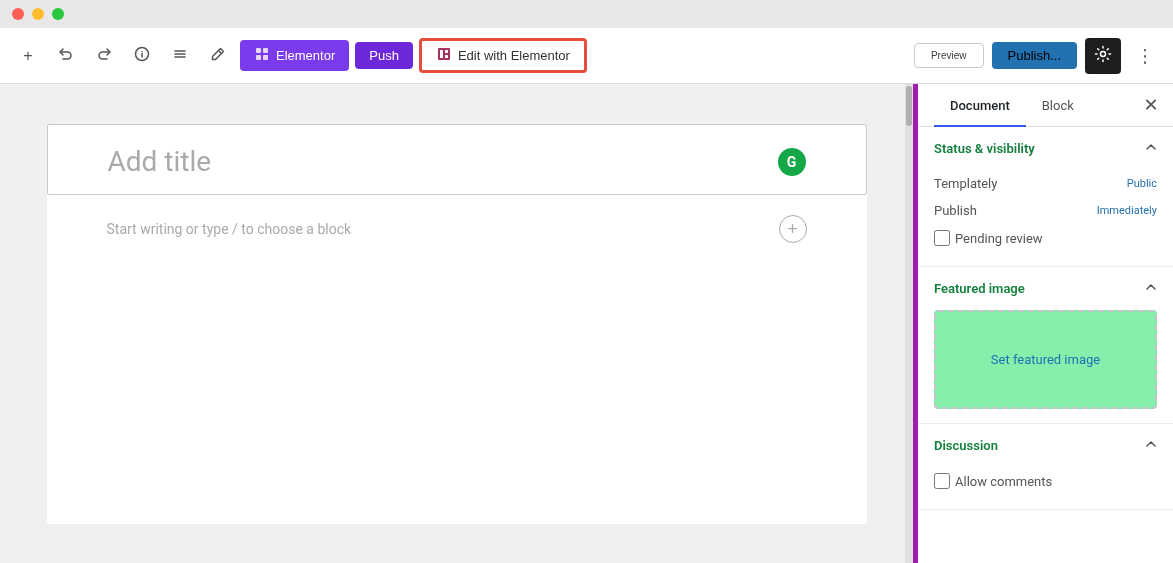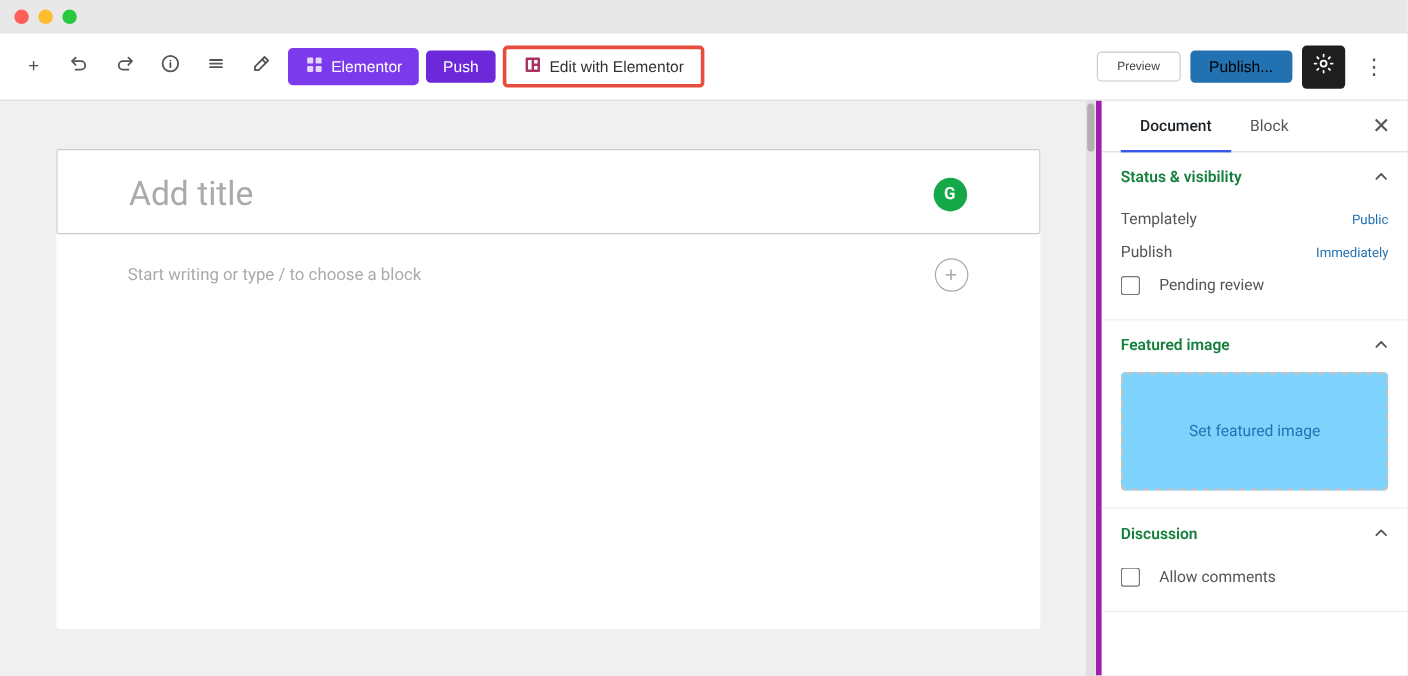--- a/index.html
+++ b/index.html
@@ -314,21 +314,21 @@
       justify-content: space-between;
       padding: 6px 0;
       font-size: 13px;
     }
     .meta-label { color: #555; }
     .meta-link { color: #2271b1; text-decoration: none; font-size: 11px; }
 
     .checkbox-row {
       display: flex;
       align-items: center;
-      gap: 16px;
+      gap: 5px;
       padding: 6px 0;
       font-size: 13px;
       color: #555;
     }
     .checkbox-input {
       width: 16px;
       height: 16px;
       cursor: pointer;
       border: 1px solid #8c8f94;
       border-radius: 2px;
@@ -337,21 +337,21 @@
 
     
     .featured-image-placeholder {
       border: 2px dashed #c3c4c7;
       border-radius: 4px;
       padding: 40px 20px;
       text-align: center;
       cursor: pointer;
       color: #2271b1;
       font-size: 13px;
-      background: #7dd3fc;
+      background: #86efac;
     }
   </style>
 </head>
 <body>
 
 <div class="title-bar">
   <div class="traffic-light tl-red"></div>
   <div class="traffic-light tl-yellow"></div>
   <div class="traffic-light tl-green"></div>
 </div>

